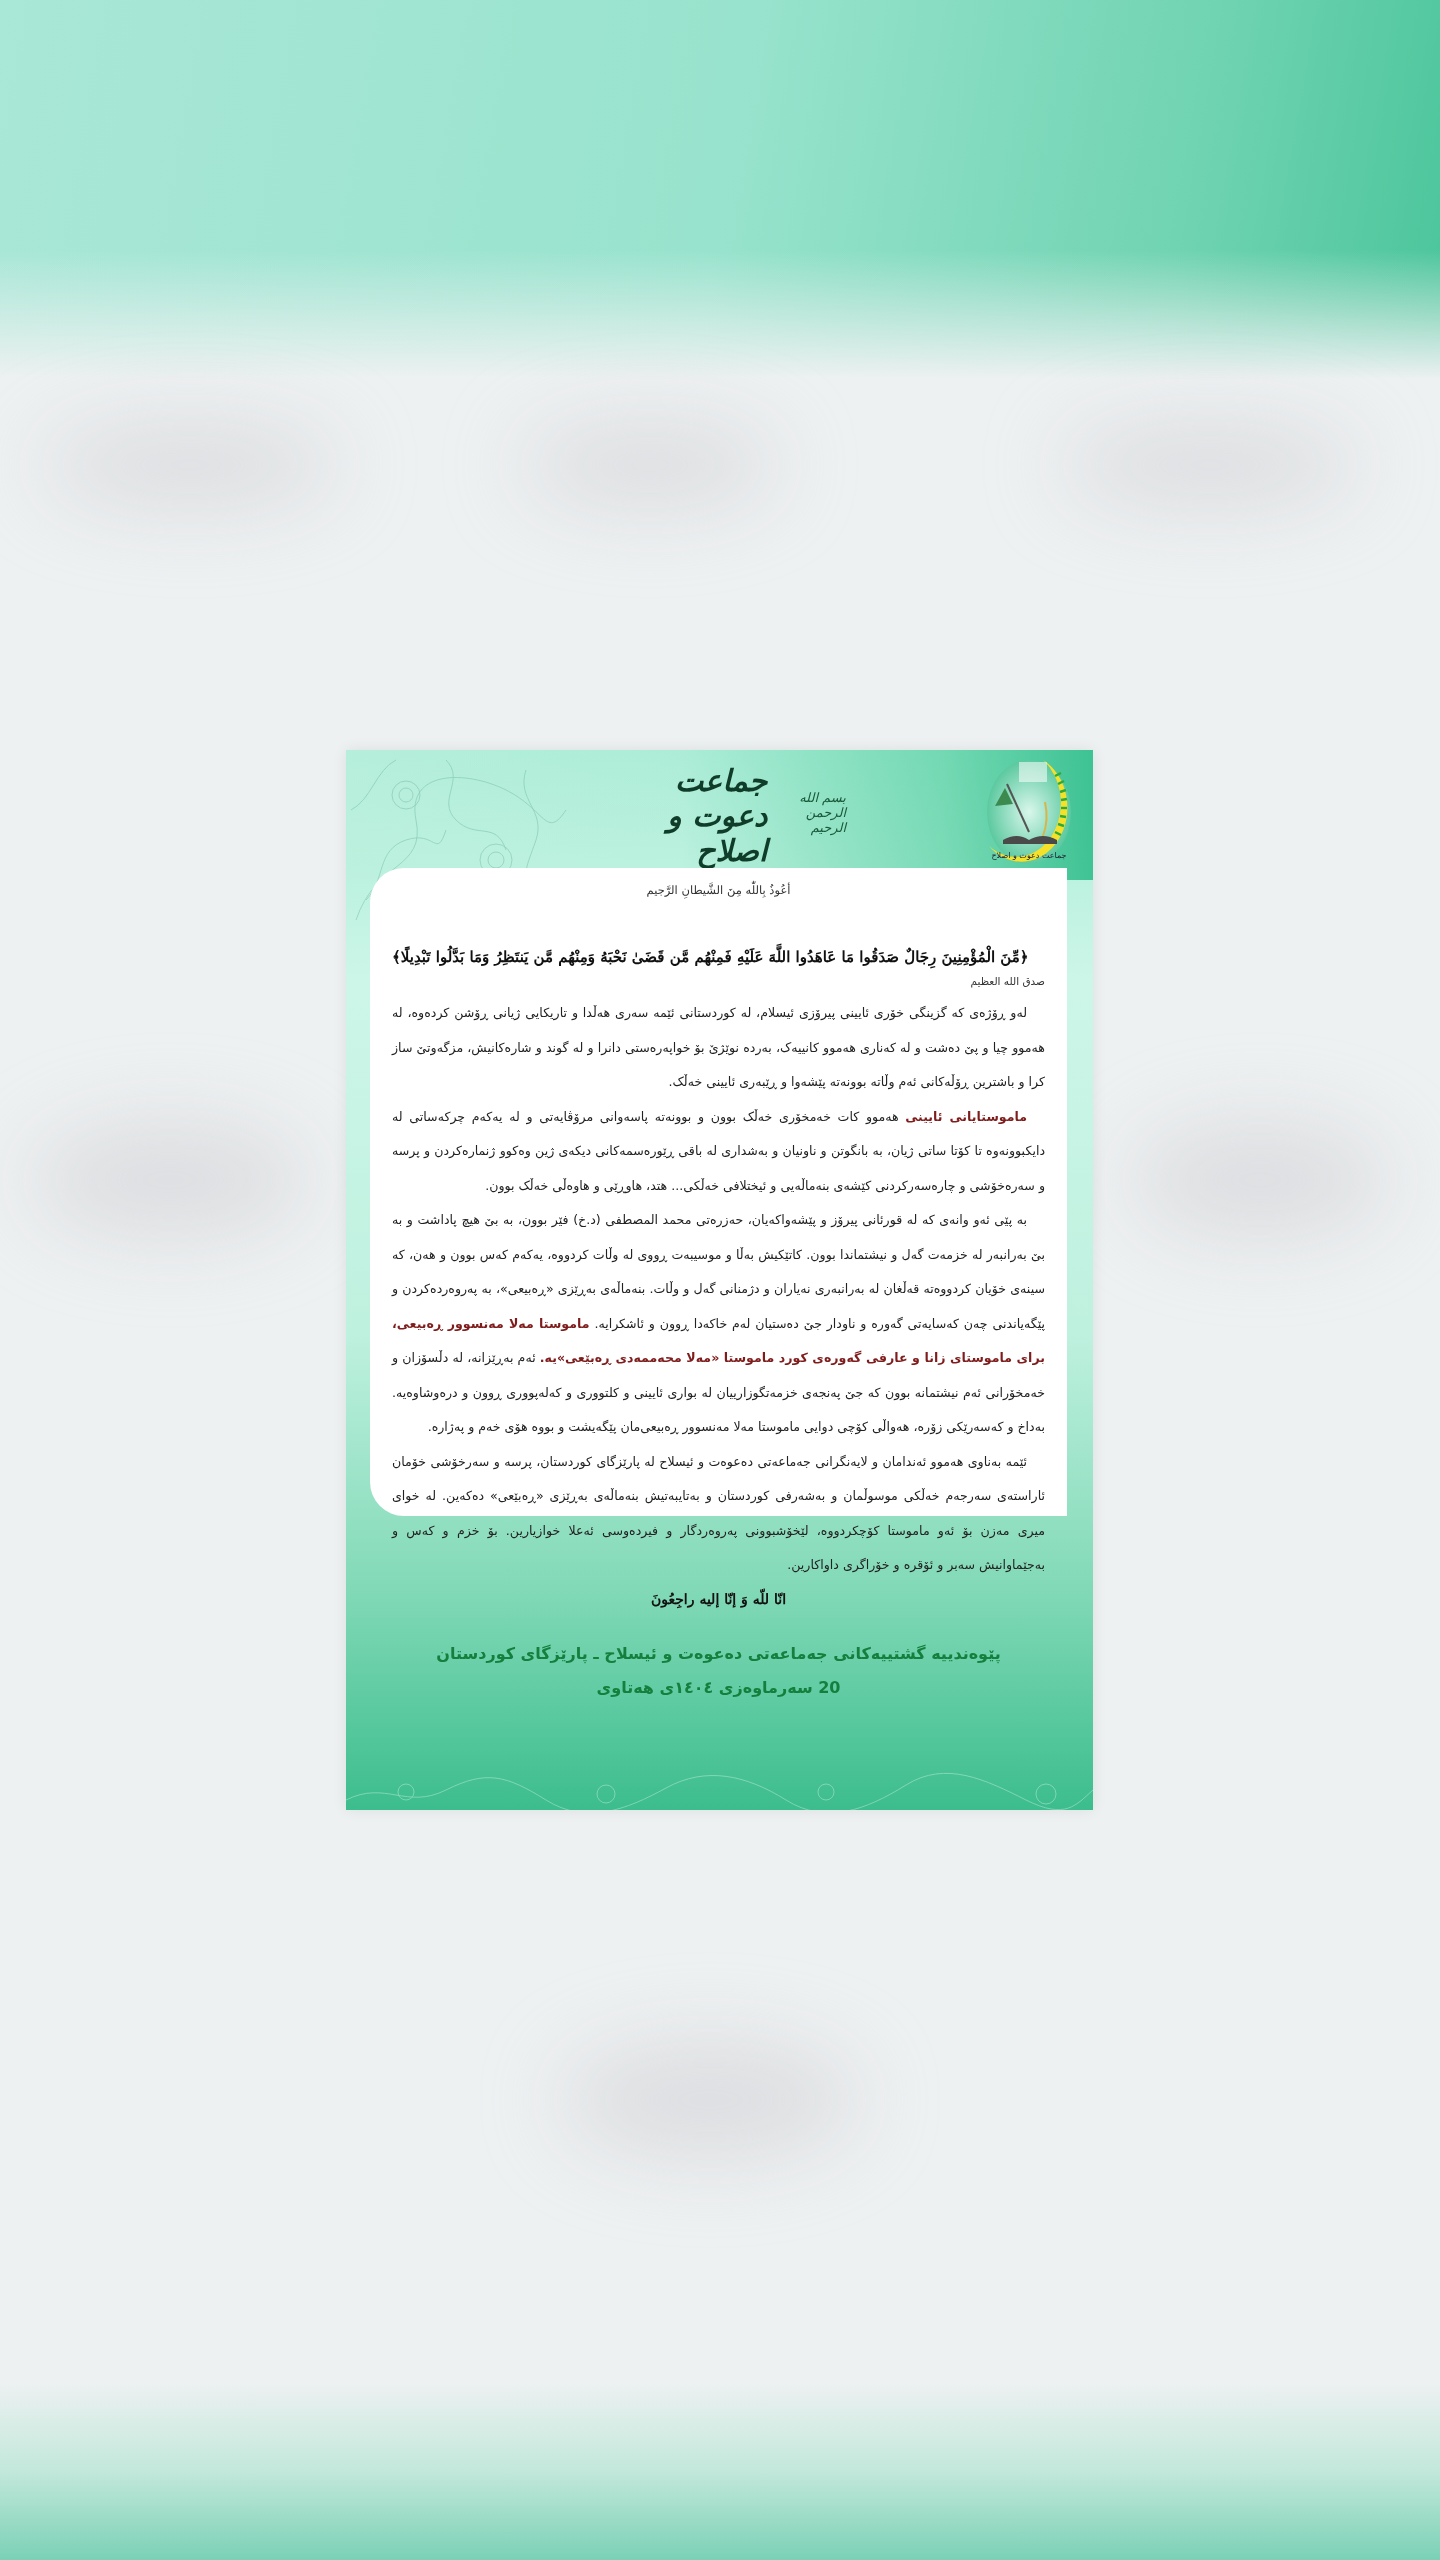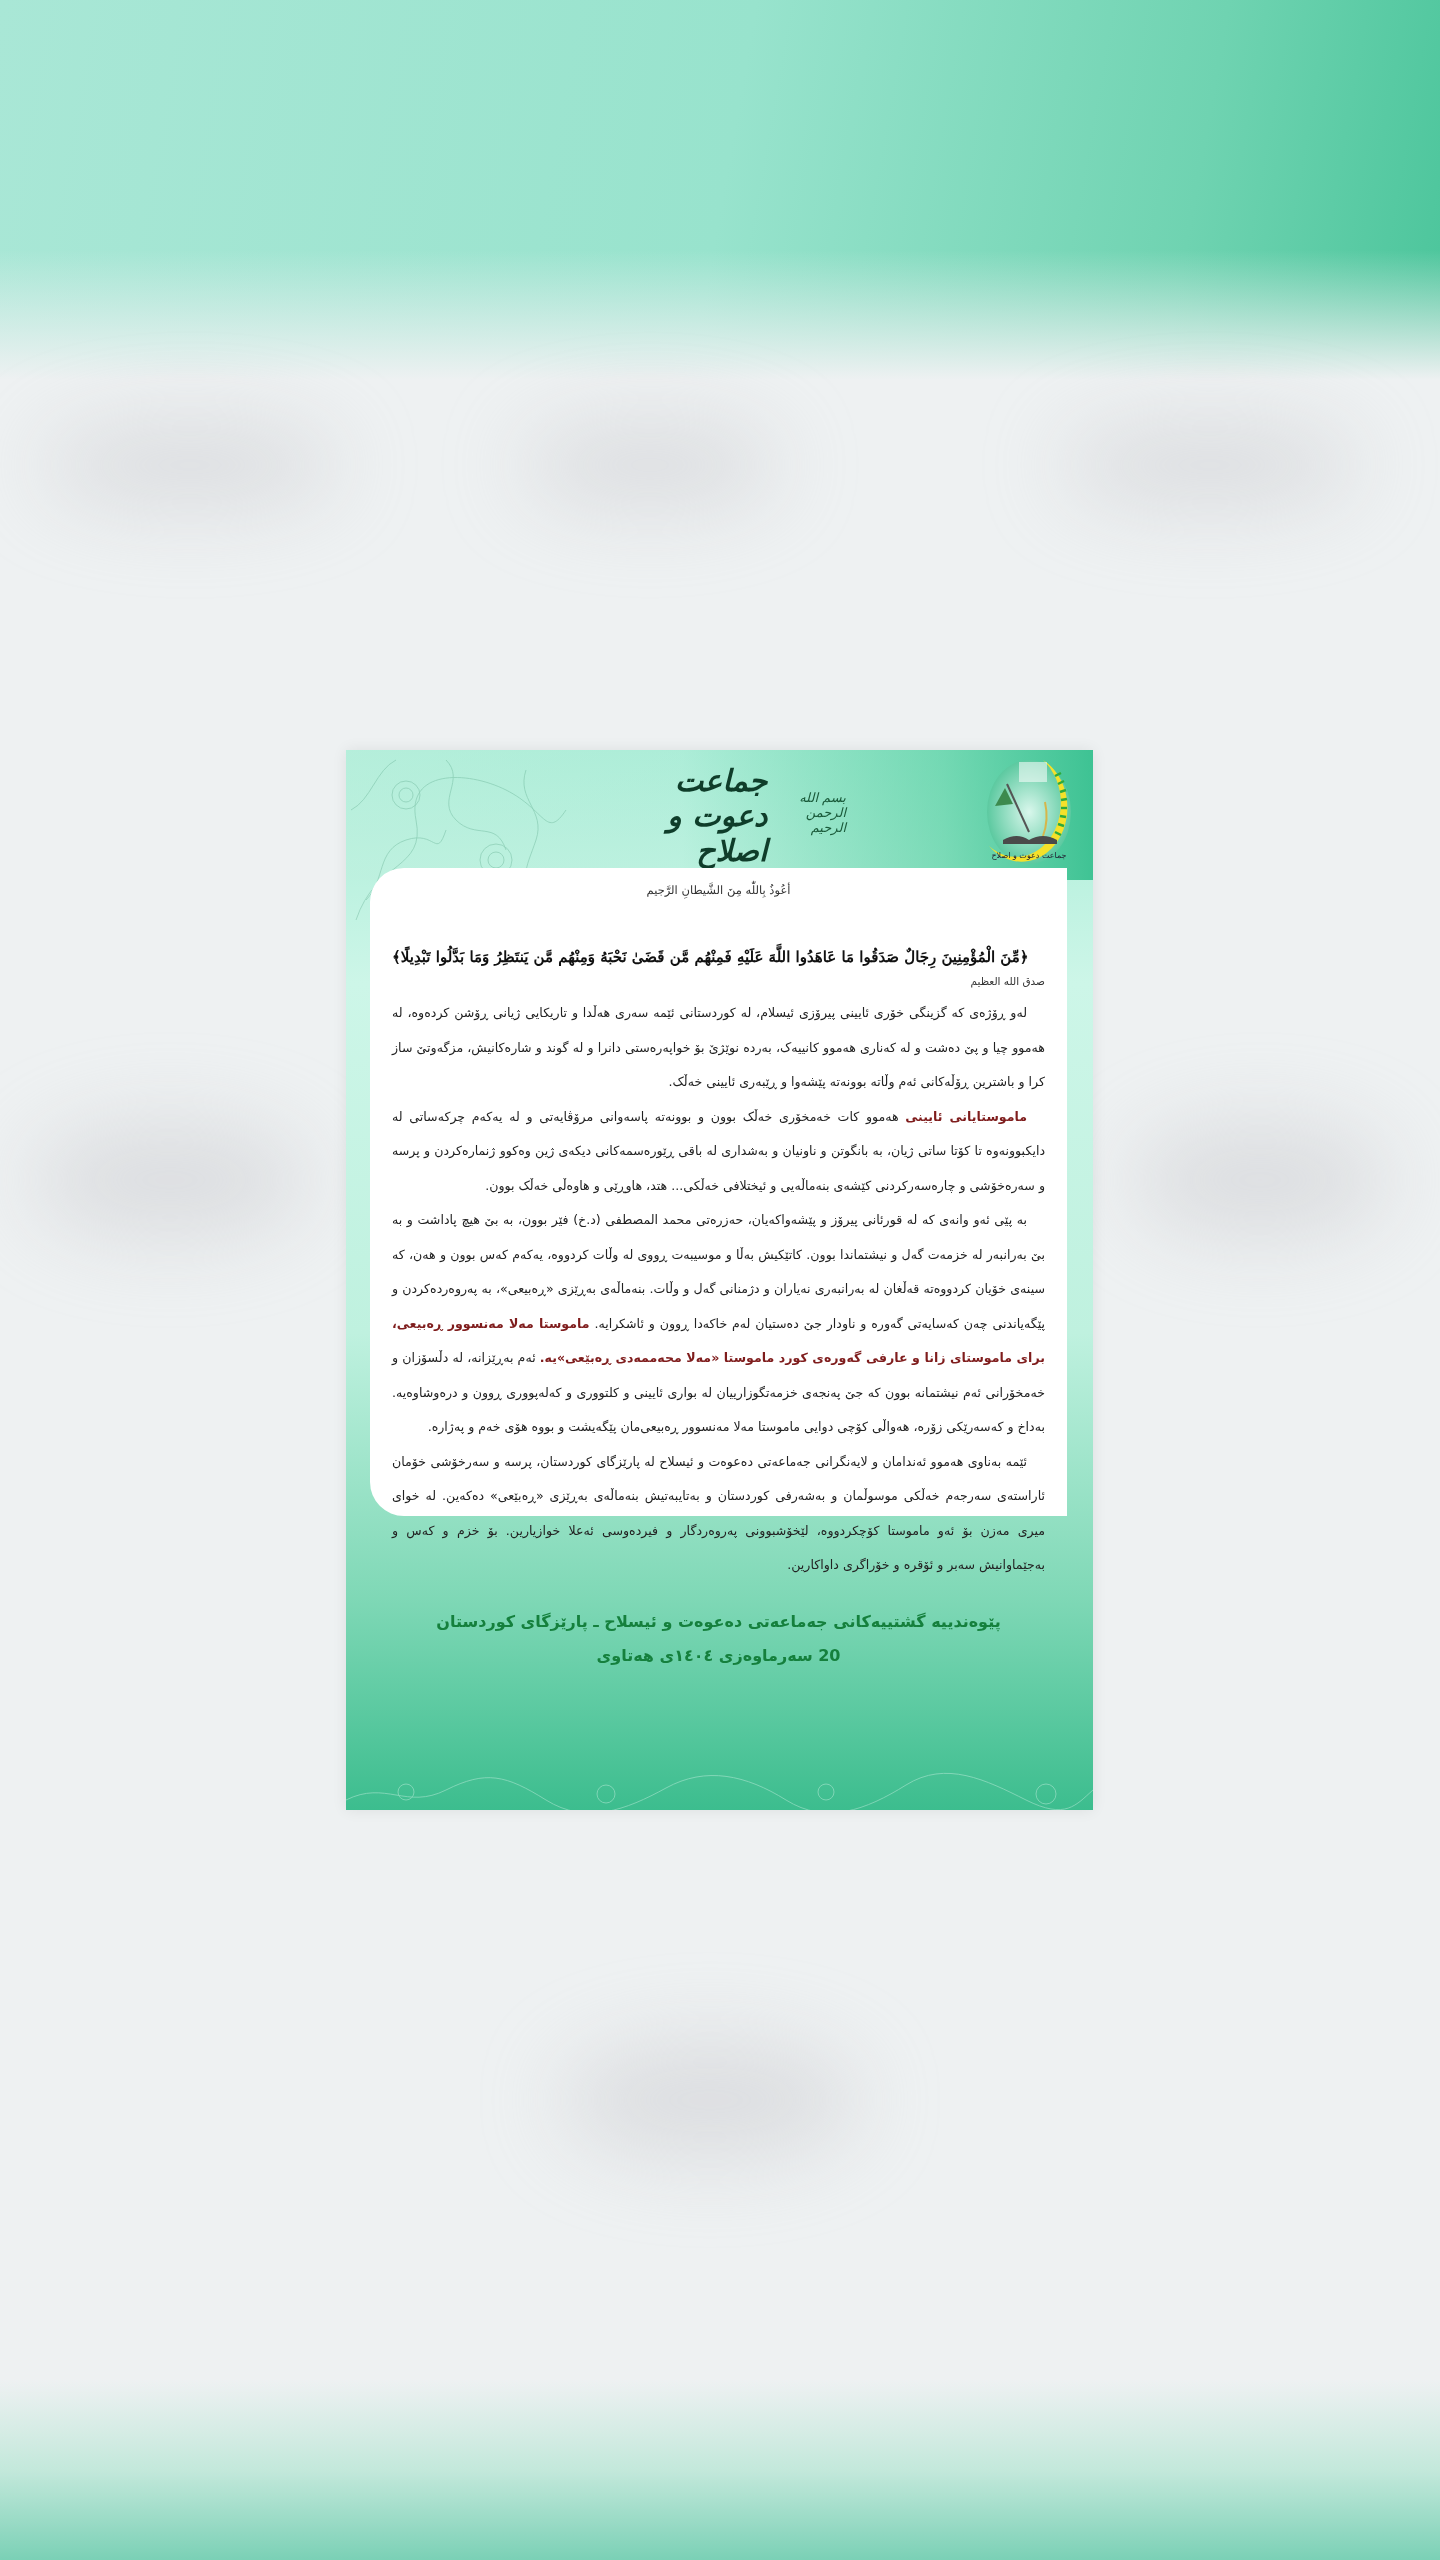--- a/index.html
+++ b/index.html
@@ -181,17 +181,18 @@
     <p class="para">
       <span class="indent"></span><b>ماموستایانی ئایینی</b><span> هەموو کات خەمخۆری خەڵک بوون و بوونەتە پاسەوانی مرۆڤایەتی و لە یەکەم چرکەساتی لە دایکبوونەوە تا کۆتا ساتی ژیان، بە بانگوتن و ناونیان و بەشداری لە باقی ڕێورەسمەکانی دیکەی ژین وەکوو ژنمارەکردن و پرسە و سەرەخۆشی و چارەسەرکردنی کێشەی بنەماڵەیی و ئیختلافی خەڵکی... هتد، هاوڕێی و هاوەڵی خەڵک بوون.</span>
     </p>
     <p class="para">
       <span class="indent"></span><span>بە پێی ئەو وانەی کە لە قورئانی پیرۆز و پێشەواکەیان، حەزرەتی محمد المصطفی (د.خ) فێر بوون، بە بێ هیچ پاداشت و بە بێ بەرانبەر لە خزمەت گەل و نیشتماندا بوون. کاتێکیش بەڵا و موسیبەت ڕووی لە وڵات کردووە، یەکەم کەس بوون و هەن، کە سینەی خۆیان کردووەتە قەڵغان لە بەرانبەری نەیاران و دژمنانی گەل و وڵات. بنەماڵەی بەڕێزی «ڕەبیعی»، بە پەروەردەکردن و پێگەیاندنی چەن کەسایەتی گەورە و ناودار جێ دەستیان لەم خاکەدا ڕوون و ئاشکرایە. </span><b>ماموستا مەلا مەنسوور ڕەبیعی، برای ماموستای زانا و عارفی گەورەی کورد ماموستا «مەلا محەممەدی ڕەبێعی»یە.</b><span> ئەم بەڕێزانە، لە دڵسۆزان و خەمخۆرانی ئەم نیشتمانە بوون کە جێ پەنجەی خزمەتگوزارییان لە بواری ئایینی و کلتووری و کەلەپووری ڕوون و درەوشاوەیە. بەداخ و کەسەرێکی زۆرە، هەواڵی کۆچی دوایی ماموستا مەلا مەنسوور ڕەبیعی‌مان پێگەیشت و بووە هۆی خەم و پەژارە.</span>
     </p>
     <p class="para">
       <span class="indent"></span><span>ئێمە بەناوی هەموو ئەندامان و لایەنگرانی جەماعەتی دەعوەت و ئیسلاح لە پارێزگای کوردستان، پرسە و سەرخۆشی خۆمان ئاراستەی سەرجەم خەڵکی موسوڵمان و بەشەرفی کوردستان و بەتایبەتیش بنەماڵەی بەڕێزی «ڕەبێعی» دەکەین. لە خوای میری مەزن بۆ ئەو ماموستا کۆچکردووە، لێخۆشبوونی پەروەردگار و فیردەوسی ئەعلا خوازیارین. بۆ خزم و کەس و بەجێماوانیش سەبر و ئۆقرە و خۆراگری داواکارین.</span>
     </p>
 
+    <div class="inna">انّا للّه وَ إنّا إليه راجِعُونَ</div>
 
     <div class="sig first">پێوەندییە گشتییەکانی جەماعەتی دەعوەت و ئیسلاح ـ پارێزگای کوردستان</div>
     <div class="sig">20 سەرماوەزی ١٤٠٤ی هەتاوی</div>
   </div>
 </div>
 
 </body></html>

